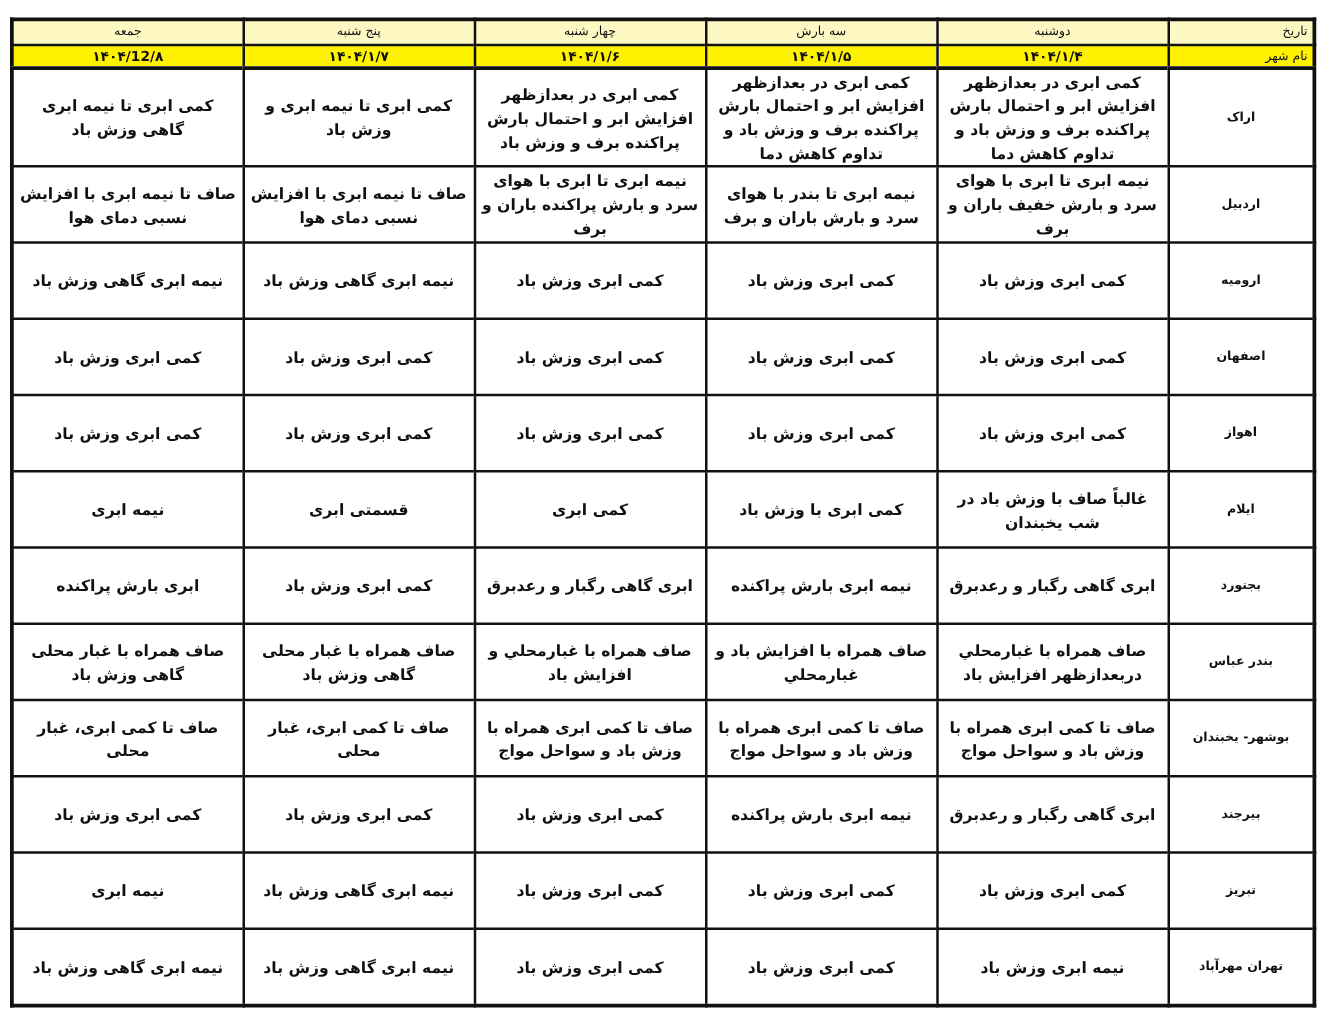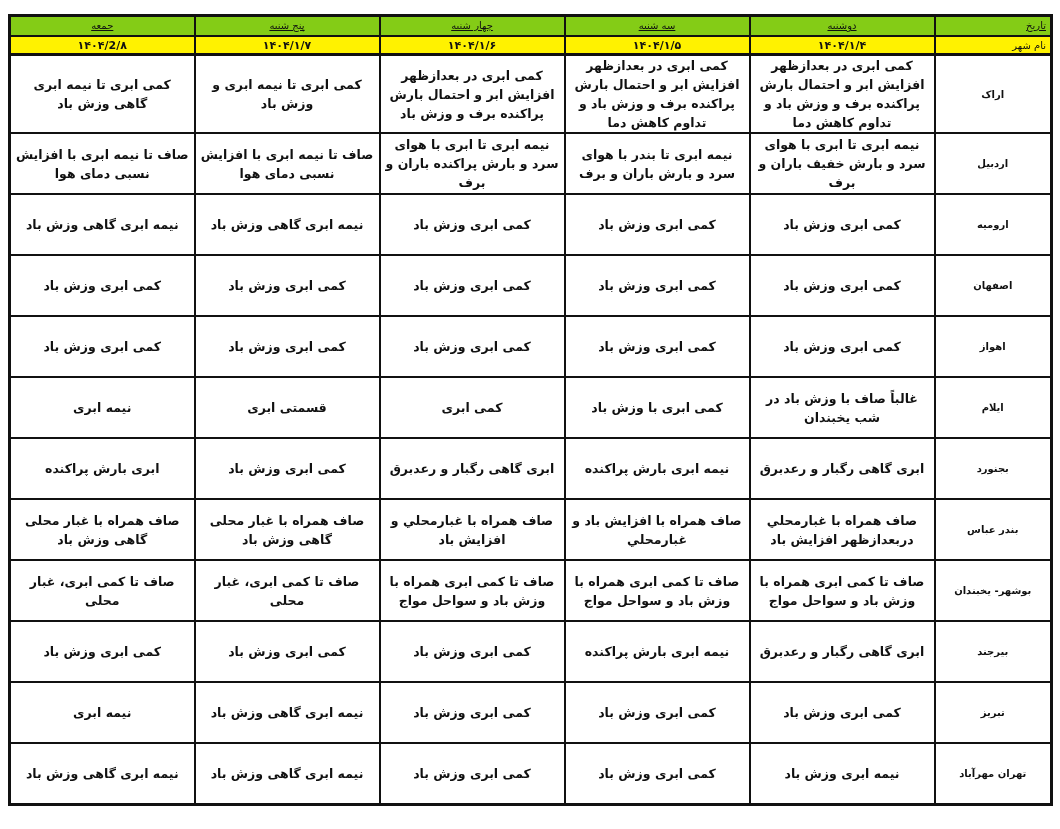--- a/index.html
+++ b/index.html
@@ -17,26 +17,25 @@
     border: 2px solid #111;
     text-align: center;
     vertical-align: middle;
     padding: 0 4px;
     color: #111;
     overflow: hidden;
   }
   col.c-city { width: 117px; }
   col.c-day  { width: 185px; }
   tr.hdr-day td {
-    background: #84cc16;
+    background: #fef9c3;
     height: 16px;
     font-size: 10px;
     line-height: 14px;
     padding: 1px 4px;
-    text-decoration: underline;
   }
   tr.hdr-date td {
     background: #fff200;
     height: 14px;
     font-size: 11px;
     font-weight: bold;
     line-height: 13px;
     padding: 1px 4px;
     border-bottom: 3px solid #111;
   }
@@ -68,32 +67,32 @@
         <col class="c-day">
         <col class="c-day">
         <col class="c-day">
         <col class="c-day">
         <col class="c-day">
     </colgroup>
     <tbody>
       <tr class="hdr-day">
         <td class="lbl">تاریخ</td>
         <td>دوشنبه</td>
-        <td>سه شنبه</td>
+        <td>سه بارش</td>
         <td>چهار شنبه</td>
         <td>پنج شنبه</td>
         <td>جمعه</td>
       </tr>
       <tr class="hdr-date">
         <td class="lbl">نام شهر</td>
         <td>۱۴۰۴/۱/۴</td>
         <td>۱۴۰۴/۱/۵</td>
         <td>۱۴۰۴/۱/۶</td>
         <td>۱۴۰۴/۱/۷</td>
-        <td>۱۴۰۴/2/۸</td>
+        <td>۱۴۰۴/12/۸</td>
       </tr>
 
       <tr class="body-row">
         <td class="city">اراک</td>
         <td>کمی ابری در بعدازظهر افزایش ابر و احتمال بارش پراکنده برف و وزش باد و تداوم کاهش دما</td>
         <td>کمی ابری در بعدازظهر افزایش ابر و احتمال بارش پراکنده برف و وزش باد و تداوم کاهش دما</td>
         <td>کمی ابری در بعدازظهر افزایش ابر و احتمال بارش پراکنده برف و وزش باد</td>
         <td>کمی ابری تا نیمه ابری و وزش باد</td>
         <td>کمی ابری تا نیمه ابری گاهی وزش باد</td>
       </tr>

